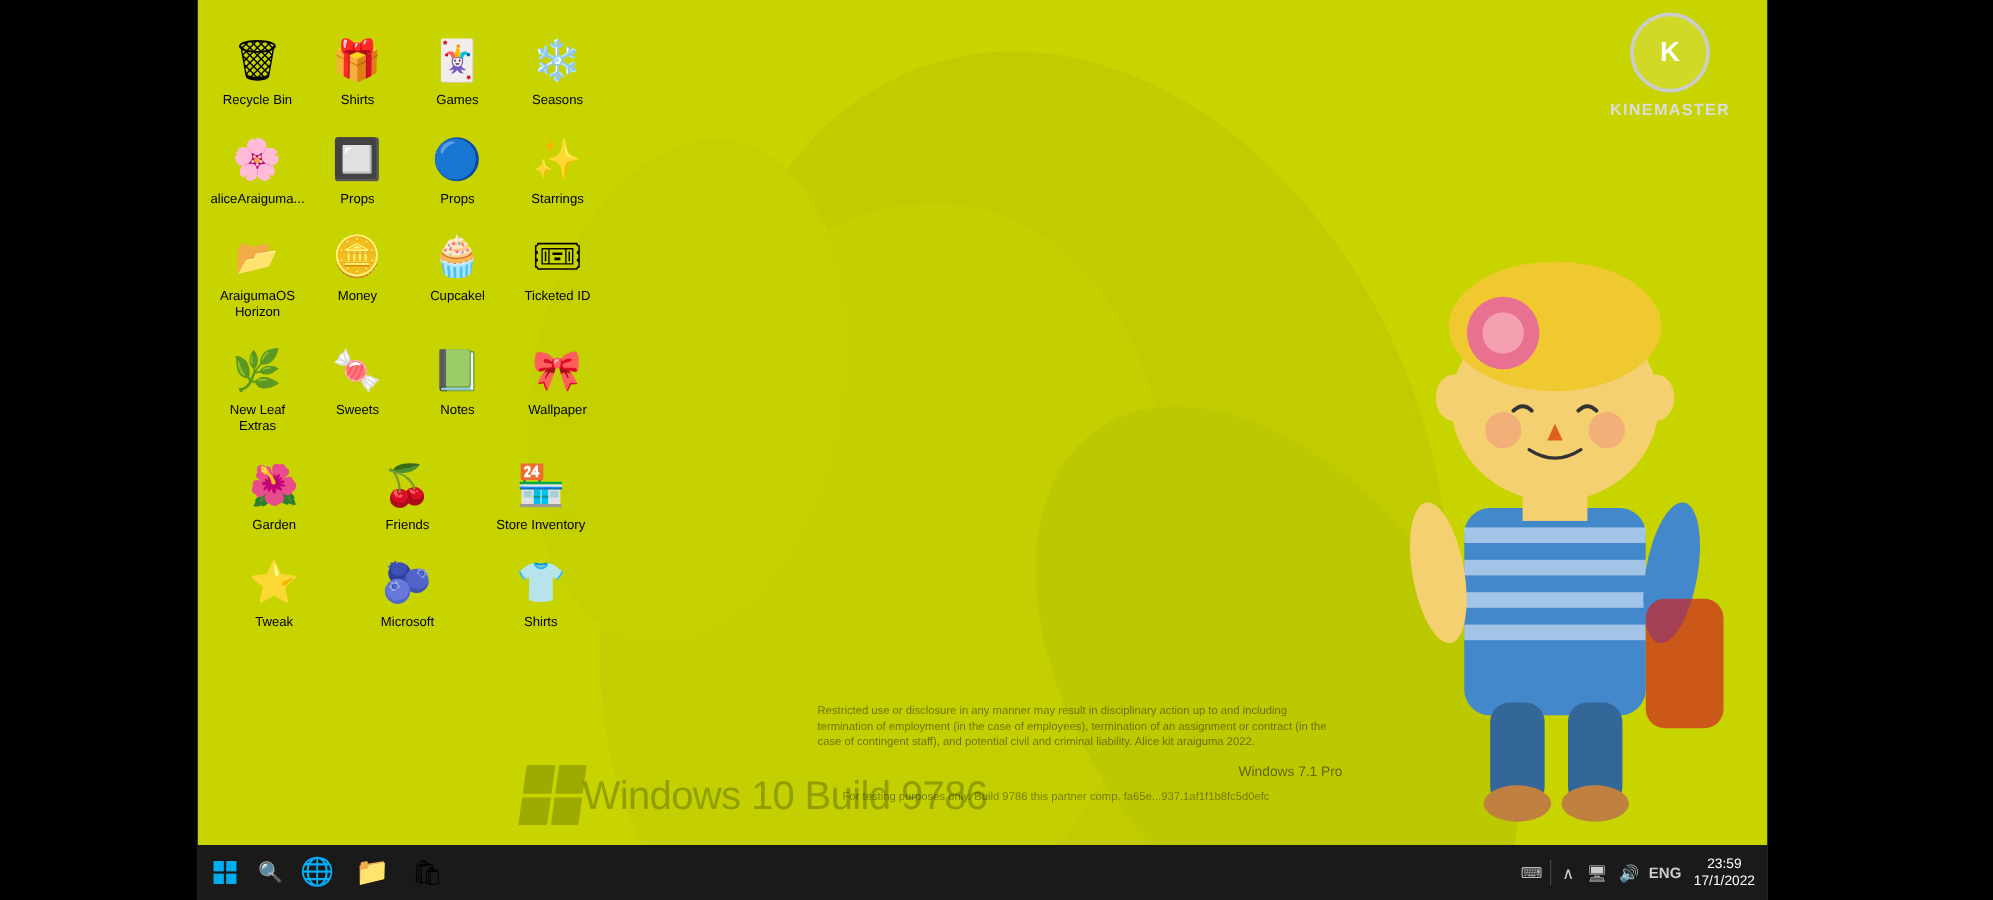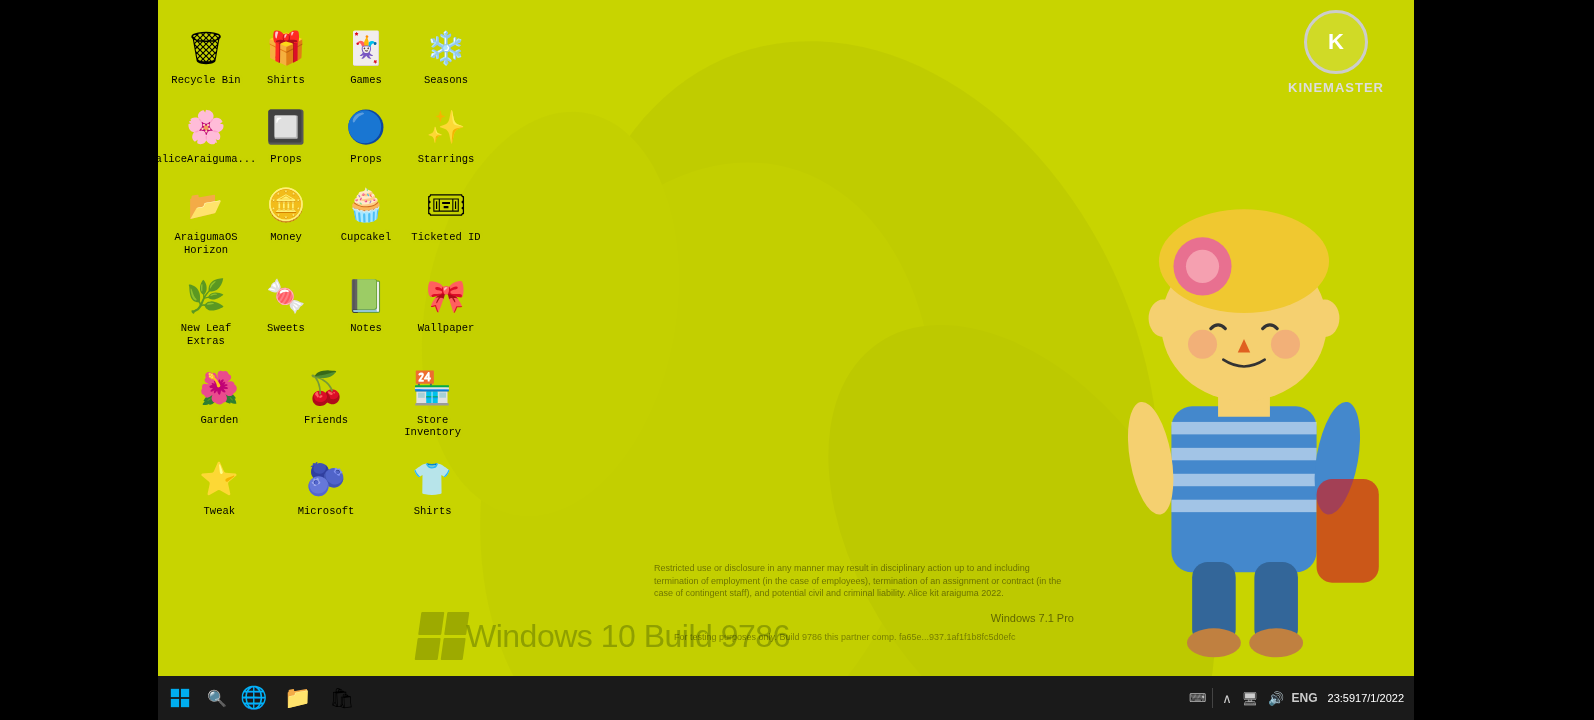--- a/index.html
+++ b/index.html
@@ -72,21 +72,20 @@
       margin-bottom: 2px;
     }
 
     .desktop-icon .icon-label {
       font-size: 10.5px;
       color: #000;
       text-align: center;
       line-height: 1.2;
       text-shadow: 0 0 3px rgba(200,212,0,0.8);
       font-weight: 500;
-      font-family: Liberation Mono, monospace;
     }
 
     
     .taskbar {
       position: absolute;
       bottom: 0; left: 0; right: 0;
       height: 44px;
       background: #1a1a1a;
       display: flex;
       align-items: center;
@@ -152,20 +151,21 @@
     }
 
     .tray-lang {
       font-size: 12px;
       color: #ccc;
       font-weight: bold;
     }
 
     .tray-time {
       display: flex;
+      flex-direction: column;
       align-items: center;
       font-size: 11px;
       color: #fff;
       line-height: 1.3;
       padding: 0 6px;
     }
 
     
     .win-watermark {
       position: absolute;

